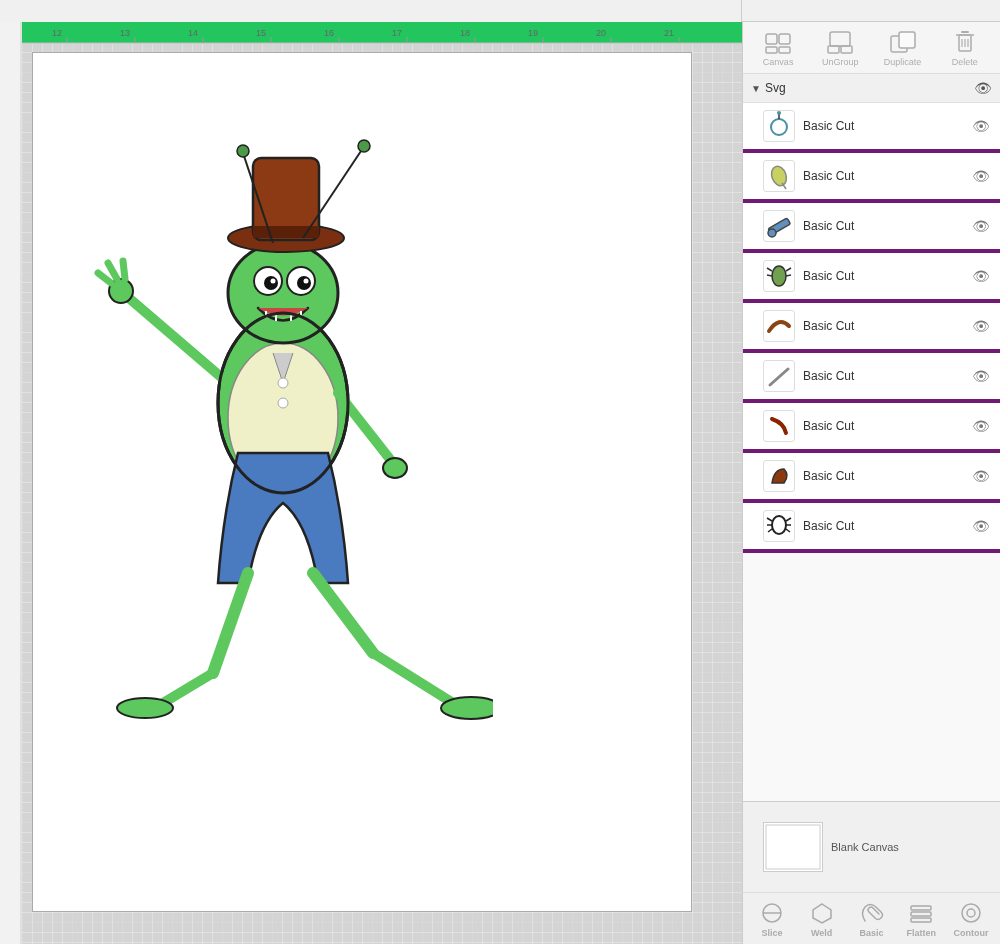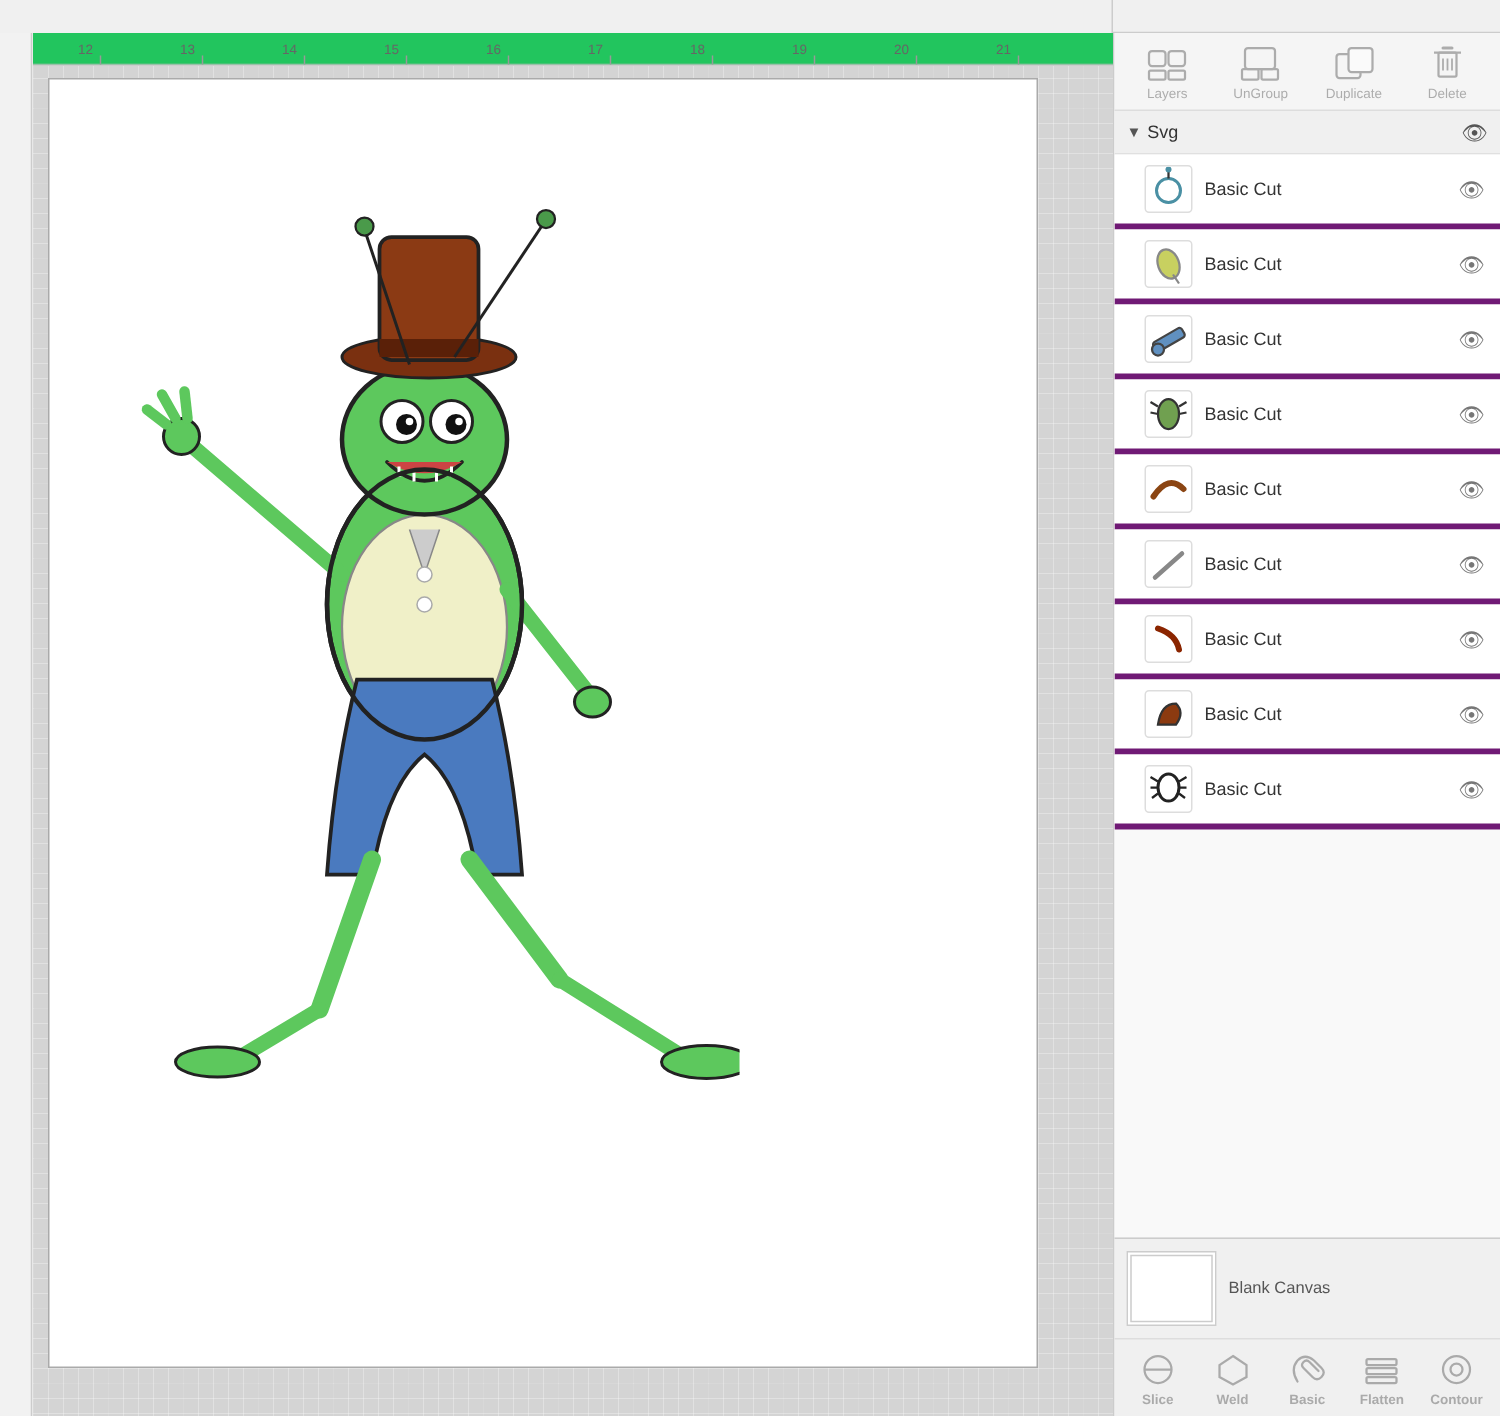--- a/index.html
+++ b/index.html
@@ -218,21 +218,21 @@
     .layer-eye {
       font-size: 14px;
       color: #777;
       cursor: pointer;
       padding: 2px;
     }
 
     
     .panel-bottom {
       border-top: 1px solid #ccc;
-      padding: 8px;
+      padding: 20px;
       background: #f0f0f0;
       display: flex;
       align-items: center;
       gap: 8px;
     }
     .canvas-thumb {
       width: 60px;
       height: 50px;
       background: white;
       border: 1px solid #ccc;
@@ -401,21 +401,21 @@
     <div class="panel-toolbar">
       <div class="toolbar-btn">
         <div class="tb-icon">
           <svg width="28" height="24" viewBox="0 0 28 24">
             <rect x="2" y="4" width="11" height="10" rx="2" fill="none" stroke="#666" stroke-width="1.5"></rect>
             <rect x="15" y="4" width="11" height="10" rx="2" fill="none" stroke="#666" stroke-width="1.5"></rect>
             <rect x="2" y="17" width="11" height="6" rx="1" fill="none" stroke="#666" stroke-width="1.5"></rect>
             <rect x="15" y="17" width="11" height="6" rx="1" fill="none" stroke="#666" stroke-width="1.5"></rect>
           </svg>
         </div>
-        <span class="tb-label">Layers</span>
+        <span class="tb-label">Canvas</span>
       </div>
       <div class="toolbar-btn">
         <div class="tb-icon">
           <svg width="28" height="24" viewBox="0 0 28 24">
             <rect x="4" y="2" width="20" height="14" rx="2" fill="none" stroke="#666" stroke-width="1.5"></rect>
             <rect x="2" y="16" width="11" height="7" rx="1" fill="none" stroke="#666" stroke-width="1.5"></rect>
             <rect x="15" y="16" width="11" height="7" rx="1" fill="none" stroke="#666" stroke-width="1.5"></rect>
           </svg>
         </div>
         <span class="tb-label">UnGroup</span>

